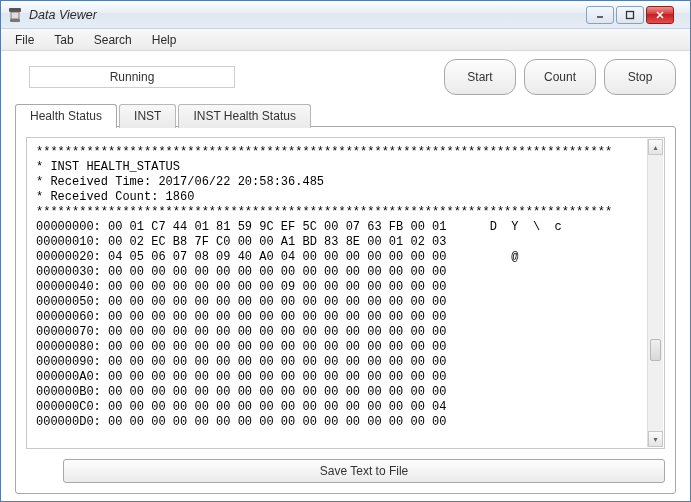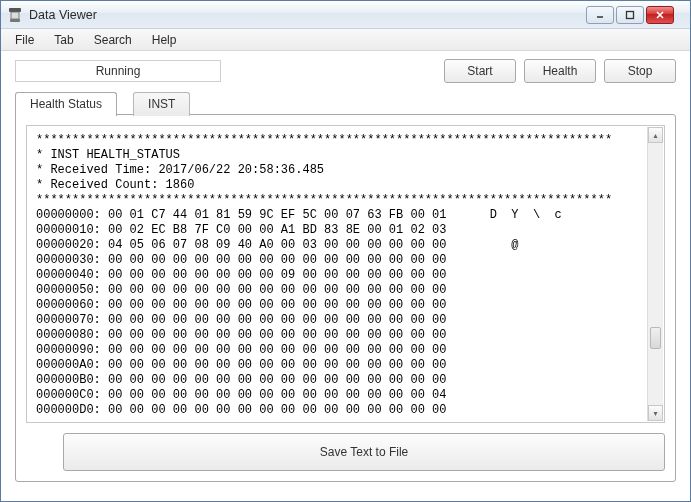--- a/index.html
+++ b/index.html
@@ -16,20 +16,21 @@
     display: flex; flex-direction: column;
     box-shadow: 0 0 0 rgba(0,0,0,0.1);
   }
   
   .titlebar {
     height: 28px;
     background: linear-gradient(#fdfefe, #e8eef5 45%, #dfe7f0 46%, #e6edf5);
     border-bottom: 1px solid #c8d2de;
     display: flex; align-items: center;
     padding: 0 16px 0 6px;
+    font-style: italic;
   }
   .titlebar .app-icon {
     width: 16px; height: 16px;
     margin-right: 6px;
     position: relative;
   }
   .title-text {
     flex: 1;
     color: #2b2b2b;
     font-size: 12.5px;
@@ -59,48 +60,48 @@
     padding: 0 4px;
   }
   .menu-item {
     padding: 2px 10px;
     color: #2b2b2b;
     cursor: default;
   }
   
   .toolbar {
     display: flex; align-items: center;
-    padding: 8px 14px 6px 14px;
+    padding: 8px 14px 6px 28px;
     gap: 8px;
   }
   .status-box {
     width: 206px; height: 22px;
     border: 1px solid #cfcfcf;
     background: #fff;
     display: flex; align-items: center; justify-content: center;
     color: #333;
   }
   .spacer { flex: 1; }
   .tb-btn {
-    min-width: 72px; height: 24px;
+    min-width: 72px; height: 36px;
     border: 1px solid #a8a8a8;
-    border-radius: 3px;
+    border-radius: 12px;
     background: linear-gradient(#fdfdfd,#ebebeb);
     display: flex; align-items: center; justify-content: center;
     color: #333;
     padding: 0 12px;
     cursor: default;
   }
   
   .tab-wrap {
     margin: 2px 14px 0 14px;
   }
   .tab-row {
     display: flex; align-items: flex-end;
-    gap: 16px;
+    gap: 2px;
     position: relative;
     z-index: 2;
   }
   .tab {
     padding: 4px 14px 5px 14px;
     border: 1px solid #b7b7b7;
     border-bottom: none;
     border-radius: 3px 3px 0 0;
     background: linear-gradient(#f8f8f8,#eaeaea);
     color: #333;
@@ -165,21 +166,21 @@
   .sb-down { bottom: 0; }
   .sb-thumb {
     position: absolute;
     left: 2px; right: 2px;
     top: 200px; height: 22px;
     background: linear-gradient(#f0f0f0,#d8d8d8);
     border: 1px solid #b8b8b8;
     border-radius: 2px;
   }
   .save-btn {
-    height: 38px;
+    height: 24px;
     margin-top: 10px;
     border: 1px solid #a8a8a8;
     border-radius: 3px;
     background: linear-gradient(#fdfdfd,#ebebeb);
     display: flex; align-items: center; justify-content: center;
     color: #333;
     cursor: default;
     margin-left: 37px;
   }
 </style>
@@ -221,41 +222,42 @@
     <div class="menu-item">File</div>
     <div class="menu-item">Tab</div>
     <div class="menu-item">Search</div>
     <div class="menu-item">Help</div>
   </div>
 
   <div class="toolbar">
     <div class="status-box">Running</div>
     <div class="spacer"></div>
     <div class="tb-btn">Start</div>
-    <div class="tb-btn">Health</div>
+    <div class="tb-btn">Count</div>
     <div class="tb-btn">Stop</div>
   </div>
 
   <div class="tab-wrap">
     <div class="tab-row">
       <div class="tab active">Health Status</div>
       <div class="tab">INST</div>
+      <div class="tab">INST Health Status</div>
     </div>
 
     <div class="tab-panel">
       <div class="text-frame">
         <div class="text-scroll">
 <pre class="hex"><span>********************************************************************************</span>
 <span>* INST HEALTH_STATUS</span>
 <span>* Received Time: 2017/06/22 20:58:36.485</span>
 <span>* Received Count: 1860</span>
 <span>********************************************************************************</span>
 <span>00000000: 00 01 C7 44 01 81 59 9C EF 5C 00 07 63 FB 00 01      D  Y  \  c    </span>
 <span>00000010: 00 02 EC B8 7F C0 00 00 A1 BD 83 8E 00 01 02 03</span>
-<span>00000020: 04 05 06 07 08 09 40 A0 00 03 00 00 00 00 00 00         @         </span>
+<span>00000020: 04 05 06 07 08 09 40 A0 04 00 00 00 00 00 00 00         @         </span>
 <span>00000030: 00 00 00 00 00 00 00 00 00 00 00 00 00 00 00 00</span>
 <span>00000040: 00 00 00 00 00 00 00 00 09 00 00 00 00 00 00 00</span>
 <span>00000050: 00 00 00 00 00 00 00 00 00 00 00 00 00 00 00 00</span>
 <span>00000060: 00 00 00 00 00 00 00 00 00 00 00 00 00 00 00 00</span>
 <span>00000070: 00 00 00 00 00 00 00 00 00 00 00 00 00 00 00 00</span>
 <span>00000080: 00 00 00 00 00 00 00 00 00 00 00 00 00 00 00 00</span>
 <span>00000090: 00 00 00 00 00 00 00 00 00 00 00 00 00 00 00 00</span>
 <span>000000A0: 00 00 00 00 00 00 00 00 00 00 00 00 00 00 00 00</span>
 <span>000000B0: 00 00 00 00 00 00 00 00 00 00 00 00 00 00 00 00</span>
 <span>000000C0: 00 00 00 00 00 00 00 00 00 00 00 00 00 00 00 04</span>

